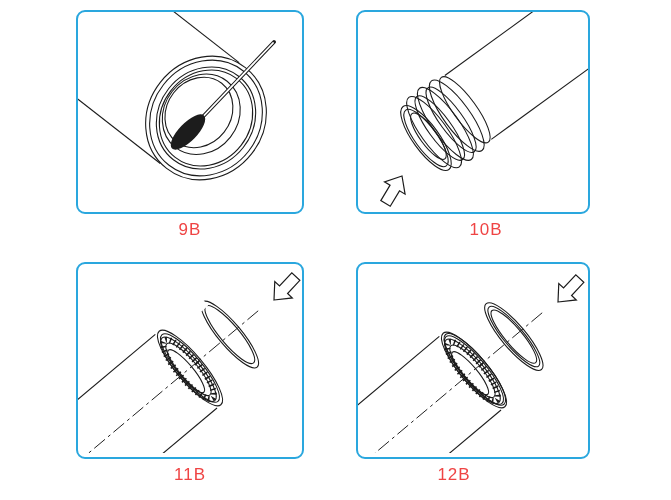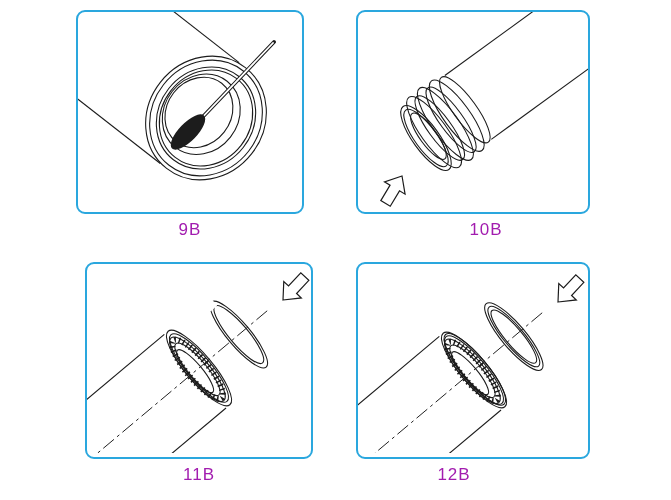--- a/index.html
+++ b/index.html
@@ -12,21 +12,21 @@
     position:relative;width:671px;height:500px;background:var(--bg);
     font-family:"Liberation Sans",sans-serif;color:#1a1a1a;overflow:hidden;
   }
   .cell{position:absolute;}
   .panel{
     margin:0;border:2px solid var(--accent);border-radius:9px;
     background:var(--bg);overflow:hidden;line-height:0;
   }
   .panel svg{color:var(--line);display:block;}
   .caption{
-    text-align:center;font-size:17px;letter-spacing:1px;color:#a21caf;
+    text-align:center;font-size:17px;letter-spacing:1px;color:#ef4444;
     margin-top:7px;line-height:1;
   }
   .ln{stroke:currentColor;stroke-width:1.1;fill:none;}
   .ctr{stroke:currentColor;stroke-width:0.9;fill:none;stroke-dasharray:14 4 3 4;}
   .arrow{fill:#ffffff;stroke:currentColor;stroke-width:1.2;stroke-linejoin:miter;}
 </style>
 </head>
 <body>
 
 <div class="stage">
@@ -71,21 +71,21 @@
           <ellipse class="ln" cx="0" cy="0" rx="13" ry="39"></ellipse>
           <ellipse class="ln" cx="0" cy="0" rx="11" ry="34.5"></ellipse>
           <ellipse class="ln" cx="3" cy="0" rx="8.5" ry="28"></ellipse>
         </g>
         <path class="arrow" d="M0 0 L-12 14 L-5.5 14 L-5.5 32 L5.5 32 L5.5 14 L12 14 Z" transform="translate(44,164) rotate(31)"></path>
       </svg>
     </figure>
     <div class="caption">10B</div>
   </div>
 
-  <div class="cell" style="left:76px;top:262px;width:228px;margin-left:9px;">
+  <div class="cell" style="left:76px;top:262px;width:228px;">
     <figure class="panel" style="width:224px;height:193px;">
       <svg width="224" height="189" viewBox="0 0 224 189">
         <g transform="translate(112,104) rotate(-40)">
           <line class="ln" x1="-5" y1="-48" x2="-235" y2="-48"></line>
           <line class="ln" x1="-5" y1="48" x2="-235" y2="48"></line>
           <ellipse class="ln" cx="0" cy="0" rx="13.5" ry="48"></ellipse>
           <ellipse class="ln" cx="0" cy="0" rx="12" ry="43.5"></ellipse>
           <ellipse class="ln" cx="-2" cy="0" rx="11.5" ry="41"></ellipse>
           <ellipse cx="-2" cy="0" rx="10.5" ry="37.5" fill="none" stroke="currentColor" stroke-width="6" stroke-dasharray="1.6 2.8"></ellipse>
           <ellipse class="ln" cx="-2" cy="0" rx="9" ry="33.5"></ellipse>

